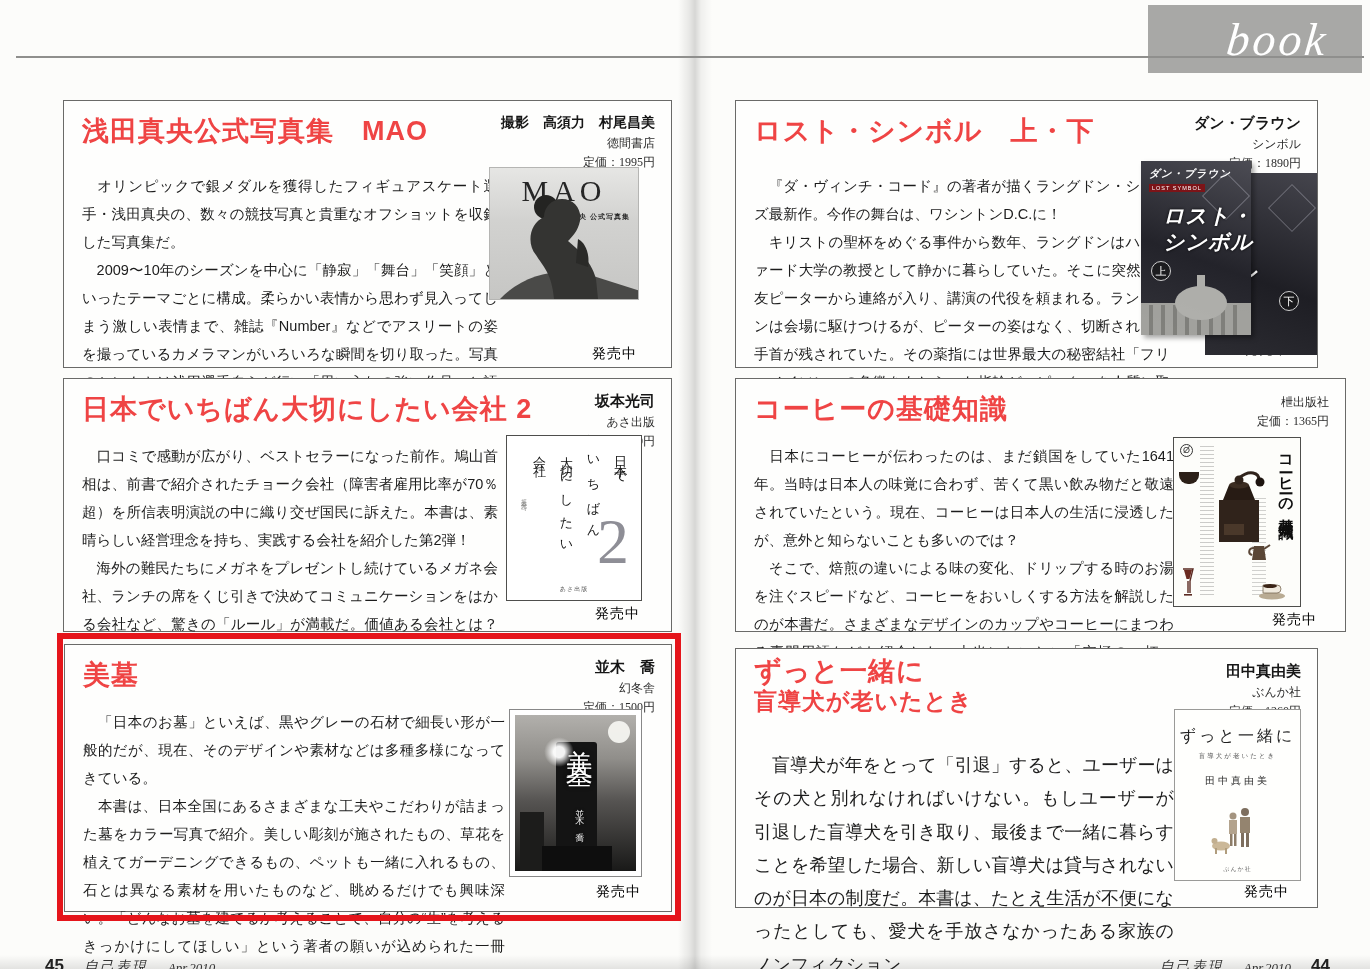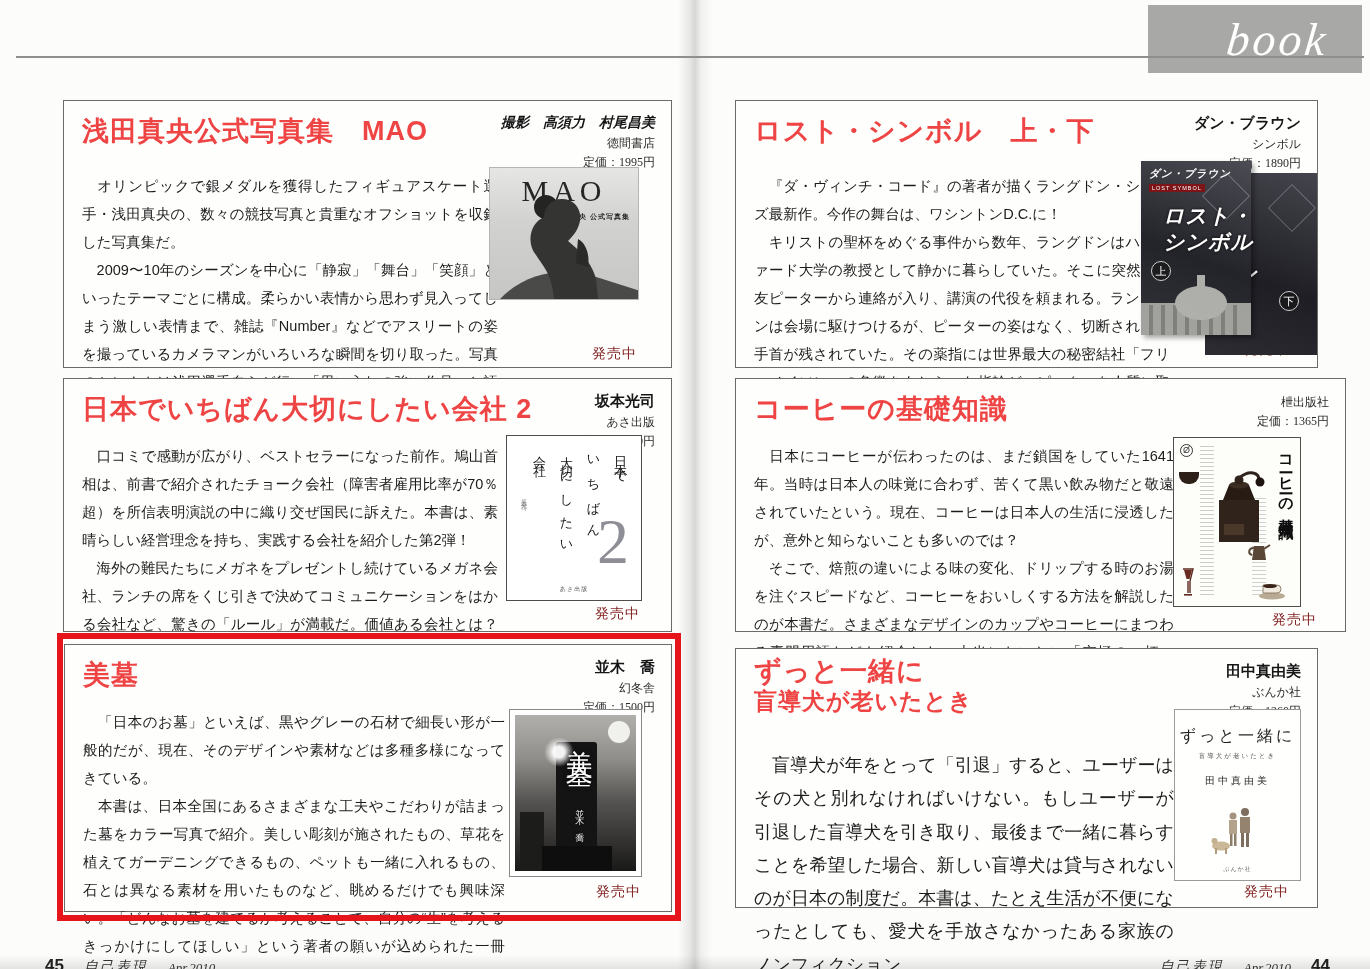--- a/index.html
+++ b/index.html
@@ -46,37 +46,37 @@
   }
   .title {
     position:absolute; left:18px; top:12px;
     font-size:27px; font-weight:800; letter-spacing:1px; color:#ef4444;
     white-space:nowrap;
   }
   .title-line2 { display:block; font-size:23px; margin-top:2px; }
   #box-f .title { top:8px; line-height:1.1; }
   .info { position:absolute; right:16px; top:12px; text-align:right; line-height:1.35; }
   .info .author { font-size:15px; font-weight:800; color:#161616; }
-  .info .credit { font-size:14px; font-weight:800; color:#161616;font-style:italic; }
+  .info .credit { font-size:14px; font-weight:800; color:#161616; }
   .info .publisher, .info .price {
     font-family:"Liberation Serif", serif; font-size:12px; color:#2c2c2c; margin-top:3px;
   }
   .body-text {
     position:absolute; left:18px; width:416px;
     font-size:14.5px; line-height:1.93; text-align:justify; color:#1c1c1c;
   }
   #box-a .body-text { top:72px; }
   #box-b .body-text { top:64px; }
   #box-c .body-text { top:64px; width:422px; }
   #box-d .body-text { top:72px; }
   #box-e .body-text { top:64px; width:420px; }
   #box-f .body-text { top:100px; width:420px; font-size:18px; line-height:1.85; }
   .on-sale {
     position:absolute; font-family:"Liberation Serif", serif;
-    font-size:14px; color:#7f1d1d; letter-spacing:1px;
+    font-size:14px; color:#000000; letter-spacing:1px;
   }
   
   .cover { position:absolute; overflow:hidden; }
   
   #box-a .cover { left:425px; top:66px; width:150px; height:133px;
     background:linear-gradient(180deg,#e6e6e4,#d2d2d0 40%,#c6c6c4); border:1px solid #b5b5b3; }
   .mao-logo { position:absolute; top:6px; left:0; right:0; text-align:center;
     font-family:"Liberation Serif", serif; font-size:30px; letter-spacing:5px; color:#262626; }
   .mao-caption { position:absolute; top:44px; left:8px; right:8px; text-align:right;
     font-size:7px; font-weight:700; color:#2a2a2a; letter-spacing:1px; }

